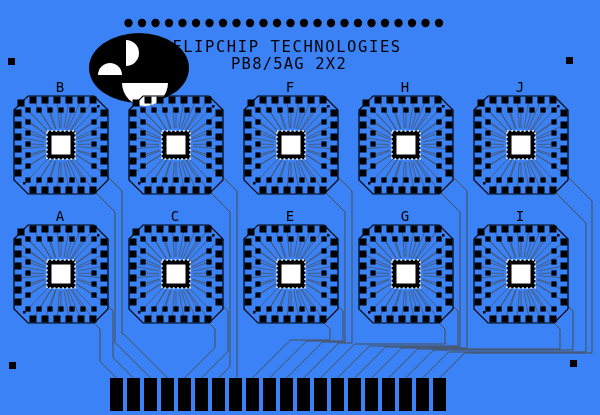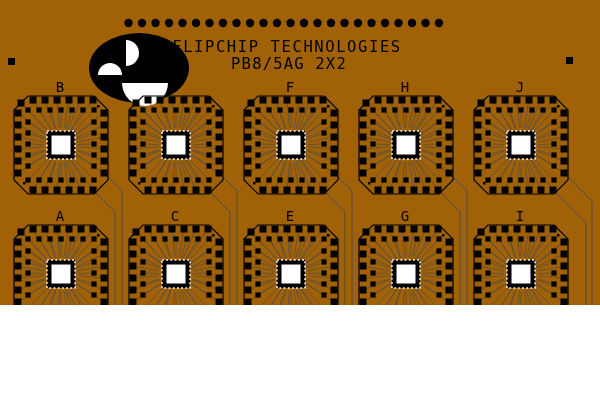--- a/index.html
+++ b/index.html
@@ -1,16 +1,16 @@
 <!DOCTYPE html>
 <html><head>
 <meta charset="utf-8">
 <style>
   html,body{margin:0;padding:0;background:#ffffff;}
-  #stage{position:relative;width:600px;height:305px;background:#a16207;overflow:hidden;
+  #stage{position:relative;width:600px;height:415px;background:#3b82f6;overflow:hidden;
          font-family:"DejaVu Sans Mono","Liberation Mono",monospace;}
   svg{display:block;}
   .title-line{fill:#000;}
 </style>
 </head>
 <body>
 
 <div id="stage">
   <svg id="board" width="600" height="415" viewBox="0 0 600 415">
 

